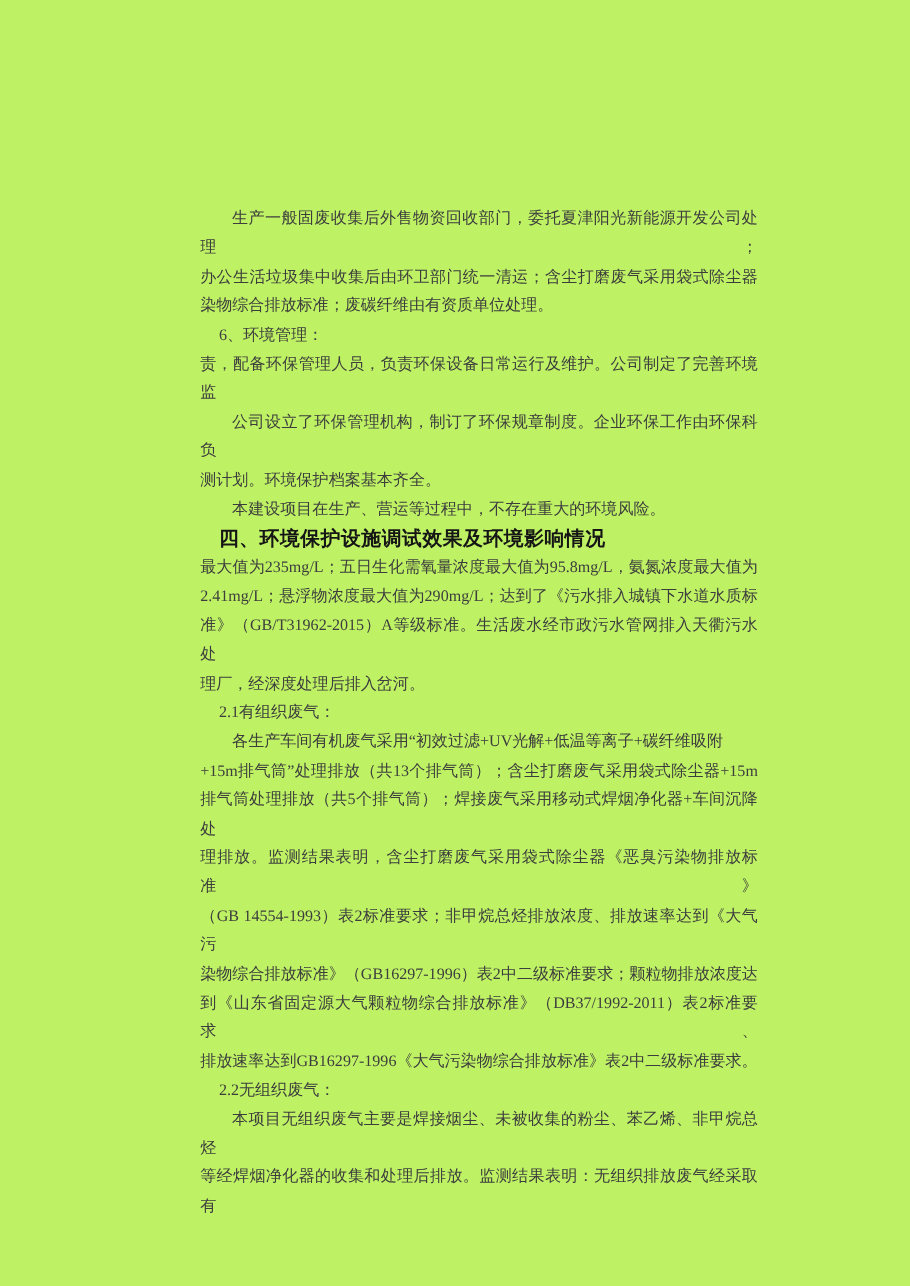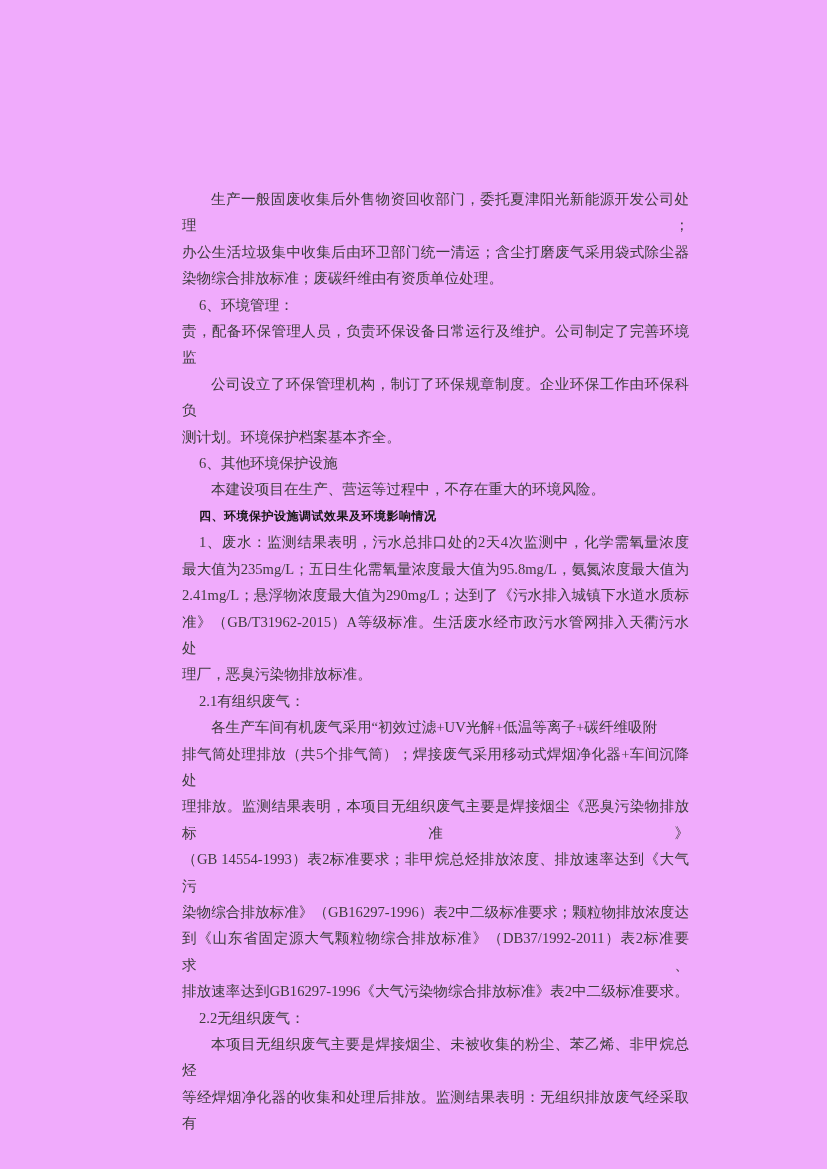--- a/index.html
+++ b/index.html
@@ -4,21 +4,21 @@
 <style>
   html, body {
     margin: 0;
     padding: 0;
     background: #fdfdfd;
   }
   .page {
     position: relative;
     width: 827px;
     height: 1169px;
-    background: #f0abfc;
+    background: #bef264;
     overflow: hidden;
   }
   .textblock {
     position: absolute;
     left: 182px;
     top: 186px;
     width: 507px;
     font-family: "Liberation Serif", "DejaVu Serif", serif;
     font-size: 14.6px;
     line-height: 26.4px;
@@ -30,48 +30,47 @@
   }
   .j {
     text-align: justify;
     text-align-last: justify;
   }
   .ind2 { text-indent: 29px; }
   .ind1 { text-indent: 17px; }
   .heading {
     font-weight: bold;
     color: #151515;
-    font-size: 12px;
+    font-size: 18px;
     letter-spacing: 0.5px;
   }
 </style>
 </head>
 <body>
 
 <div class="page">
   <div class="textblock">
     <div class="ln ind2 j">生产一般固废收集后外售物资回收部门，委托夏津阳光新能源开发公司处理；</div>
     <div class="ln j">办公生活垃圾集中收集后由环卫部门统一清运；含尘打磨废气采用袋式除尘器</div>
     <div class="ln">染物综合排放标准；废碳纤维由有资质单位处理。</div>
     <div class="ln ind1">6、环境管理：</div>
     <div class="ln j">责，配备环保管理人员，负责环保设备日常运行及维护。公司制定了完善环境监</div>
     <div class="ln ind2 j">公司设立了环保管理机构，制订了环保规章制度。企业环保工作由环保科负</div>
     <div class="ln">测计划。环境保护档案基本齐全。</div>
-    <div class="ln ind1">6、其他环境保护设施</div>
     <div class="ln ind2">本建设项目在生产、营运等过程中，不存在重大的环境风险。</div>
     <div class="ln ind1 heading">四、环境保护设施调试效果及环境影响情况</div>
-    <div class="ln ind1 j">1、废水：监测结果表明，污水总排口处的2天4次监测中，化学需氧量浓度</div>
     <div class="ln j">最大值为235mg/L；五日生化需氧量浓度最大值为95.8mg/L，氨氮浓度最大值为</div>
     <div class="ln j">2.41mg/L；悬浮物浓度最大值为290mg/L；达到了《污水排入城镇下水道水质标</div>
     <div class="ln j">准》（GB/T31962-2015）A等级标准。生活废水经市政污水管网排入天衢污水处</div>
-    <div class="ln">理厂，恶臭污染物排放标准。</div>
+    <div class="ln">理厂，经深度处理后排入岔河。</div>
     <div class="ln ind1">2.1有组织废气：</div>
     <div class="ln ind2">各生产车间有机废气采用“初效过滤+UV光解+低温等离子+碳纤维吸附</div>
+    <div class="ln j">+15m排气筒”处理排放（共13个排气筒）；含尘打磨废气采用袋式除尘器+15m</div>
     <div class="ln j">排气筒处理排放（共5个排气筒）；焊接废气采用移动式焊烟净化器+车间沉降处</div>
-    <div class="ln j">理排放。监测结果表明，本项目无组织废气主要是焊接烟尘《恶臭污染物排放标准》</div>
+    <div class="ln j">理排放。监测结果表明，含尘打磨废气采用袋式除尘器《恶臭污染物排放标准》</div>
     <div class="ln j">（GB 14554-1993）表2标准要求；非甲烷总烃排放浓度、排放速率达到《大气污</div>
     <div class="ln j">染物综合排放标准》（GB16297-1996）表2中二级标准要求；颗粒物排放浓度达</div>
     <div class="ln j">到《山东省固定源大气颗粒物综合排放标准》（DB37/1992-2011）表2标准要求、</div>
     <div class="ln">排放速率达到GB16297-1996《大气污染物综合排放标准》表2中二级标准要求。</div>
     <div class="ln ind1">2.2无组织废气：</div>
     <div class="ln ind2 j">本项目无组织废气主要是焊接烟尘、未被收集的粉尘、苯乙烯、非甲烷总烃</div>
     <div class="ln j">等经焊烟净化器的收集和处理后排放。监测结果表明：无组织排放废气经采取有</div>
 
   </div>
 </div>

